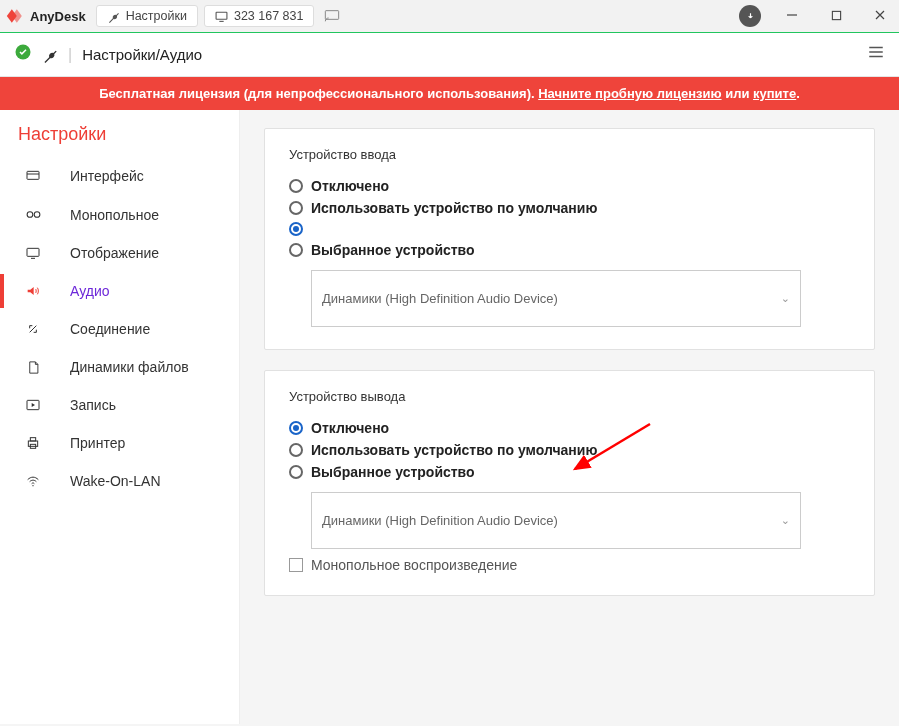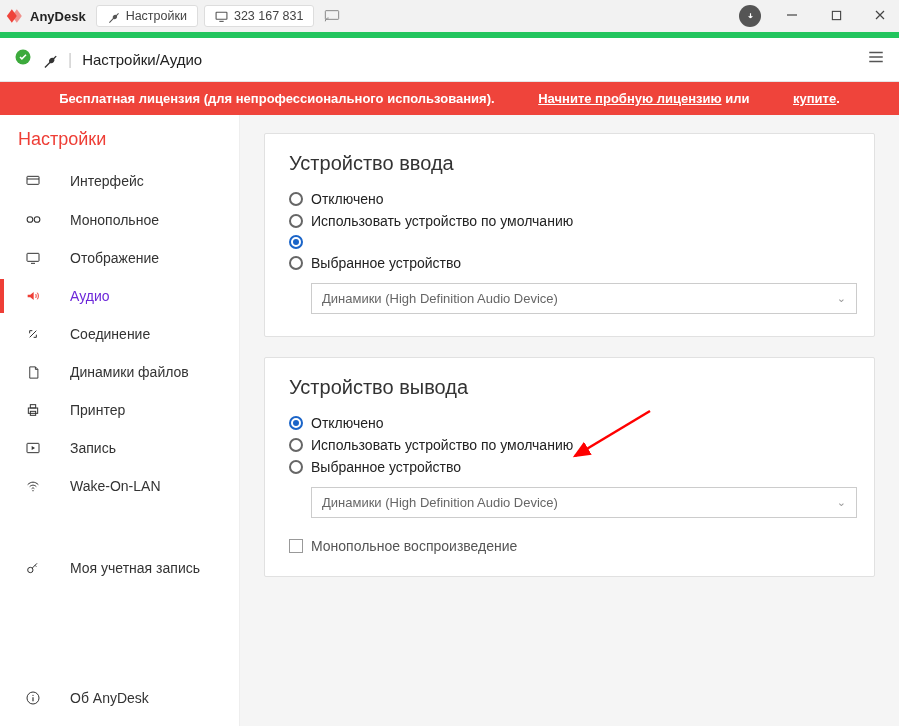--- a/index.html
+++ b/index.html
@@ -1,62 +1,62 @@
 <!DOCTYPE html>
 <html><head>
   <meta charset="utf-8">
   <style>
     * { box-sizing: border-box; margin: 0; padding: 0; font-family: "Segoe UI", Arial, sans-serif; }
     body { width: 899px; height: 726px; background: #f5f5f5; overflow: hidden; }
 
     
-    .title-bar { display: flex; align-items: center; height: 24px; background: #f2f2f2; border-bottom: 6px solid #22c55e; padding: 16px 6px; }
+    .title-bar { display: flex; align-items: center; height: 24px; background: #f2f2f2; border-bottom: 1px solid #22c55e; padding: 16px 6px; }
     .logo { display: flex; align-items: center; gap: 4px; margin-right: 10px; }
     .logo-icon { width: 20px; height: 20px; }
     .logo-text { font-weight: 600; font-size: 13px; color: #222; }
     .tab { display: flex; align-items: center; gap: 6px; background: #fff; border: 1px solid #ddd; border-radius: 3px; padding: 3px 10px; font-size: 12.5px; margin-right: 6px; color: #444; }
     .cast-icon { margin-left: 4px; margin-right: auto; color: #888; }
     .win-btn-group { display: flex; align-items: center; gap: 18px; margin-left: 12px; }
     .win-btn { width: 26px; text-align: center; color: #555; cursor: pointer; }
     .circle-btn { width: 22px; height: 22px; border-radius: 50%; background: #555; color: #fff; display: flex; align-items: center; justify-content: center; font-size: 12px; margin-right: 6px; }
 
     
     .crumb-bar { display: flex; align-items: center; height: 44px; background: #fff; border-bottom: 1px solid #e5e5e5; padding: 0 14px; gap: 10px; }
     .status-dot { color: #3caa3c; font-size: 18px; }
     .wrench-small { color: #333; }
     .crumb-sep { color: #ccc; }
     .crumb-text { font-size: 15px; color: #222; }
     .hamburger { margin-left: auto; color: #555; font-size: 18px; cursor: pointer; }
 
     
     .banner { background: #ef443b; color: #fff; padding: 9px 0; text-align: center; font-size: 13px; }
-    .banner u { text-decoration: underline; margin-left: 40px; }
+    .banner u { text-decoration: underline; }
 
     
     .main { display: flex; height: calc(726px - 36px - 44px - 32px); }
     .sidebar { width: 240px; background: #fff; padding: 14px 8px 14px 18px; display: flex; flex-direction: column; gap: 4px; border-right: 1px solid #eee; }
     .sidebar-title { color: #ee3e36; font-size: 18px; font-weight: 500; margin-bottom: 10px; }
     .nav-item { display: flex; align-items: center; gap: 28px; padding: 9px 6px; font-size: 14px; color: #333; cursor: pointer; position: relative; }
     .nav-item.active { color: #6d28d9; }
     .nav-item.active::before { content: ""; position: absolute; left: -18px; top: 0; bottom: 0; width: 4px; background: #ee3e36; }
     .nav-icon { width: 18px; display: flex; justify-content: center; color: inherit; }
     .sidebar-bottom { margin-top: auto; }
     .spacer-mid { height: 40px; }
 
     
     .content { flex: 1; padding: 18px 24px 20px 24px; overflow-y: auto; }
     .card { background: #fff; border: 1px solid #e1e1e1; border-radius: 2px; padding: 18px 24px 22px 24px; margin-bottom: 20px; position: relative; }
-    .card h2 { font-size: 20px; font-weight: 400; color: #333; margin-bottom: 16px; }
-    .radio-row { display: flex; align-items: center; gap: 8px; font-size: 14px; color: #222; margin-bottom: 6px; cursor: pointer; }
+    .card h2 { font-size: 13px; font-weight: 400; color: #333; margin-bottom: 16px; }
+    .radio-row { display: flex; align-items: center; gap: 8px; font-size: 14px; color: #222; margin-bottom: 6px; cursor: pointer; font-weight: bold; }
     .radio-circle { width: 14px; height: 14px; border: 2px solid #666; border-radius: 50%; display: flex; align-items: center; justify-content: center; }
     .radio-circle.checked { border-color: #1a64c8; }
     .radio-inner { width: 6px; height: 6px; background: #1a64c8; border-radius: 50%; }
-    .select-box { margin-top: 12px; margin-left: 22px; width: 546px; border: 1px solid #ccc; padding: 7px 10px; font-size: 13px; color: #666; display: flex; align-items: center; justify-content: space-between; cursor: pointer; }
+    .select-box { margin-top: 12px; margin-left: 22px; width: 490px; border: 1px solid #ccc; padding: 20px 10px; font-size: 13px; color: #666; display: flex; align-items: center; justify-content: space-between; cursor: pointer; }
     .chevron { color: #999; font-size: 11px; }
-    .checkbox-row { display: flex; align-items: center; gap: 8px; font-size: 14px; color: #555; margin-top: 20px; cursor: pointer; }
+    .checkbox-row { display: flex; align-items: center; gap: 8px; font-size: 14px; color: #555; margin-top: 8px; cursor: pointer; }
     .checkbox-box { width: 14px; height: 14px; border: 1px solid #999; }
 
     
     .arrow-annot { position: absolute; pointer-events: none; }
   </style>
 </head>
 <body>
 
 <div class="title-bar">
   <div class="logo">
@@ -184,70 +184,49 @@
           <svg width="15" height="15" viewBox="0 0 24 24">
             <path d="M6 3h9l4 4v14H6V3z" fill="none" stroke="#333" stroke-width="1.5"></path>
             <path d="M15 3v4h4" fill="none" stroke="#333" stroke-width="1.5"></path>
           </svg>
         </span>
       <span>Динамики файлов</span>
     </div>
     <div class="nav-item">
       <span class="nav-icon">
           <svg width="16" height="16" viewBox="0 0 24 24">
+            <rect x="3" y="5" width="18" height="14" rx="1" fill="none" stroke="#333" stroke-width="1.5"></rect>
+            <path d="M10 9l5 3-5 3V9z" fill="#333"></path>
+          </svg>
+        </span>
+      <span>Запись</span>
+    </div>
+    <div class="nav-item">
+      <span class="nav-icon">
+          <svg width="16" height="16" viewBox="0 0 24 24">
             <rect x="5" y="9" width="14" height="8" fill="none" stroke="#333" stroke-width="1.5"></rect>
             <rect x="8" y="4" width="8" height="5" fill="none" stroke="#333" stroke-width="1.5"></rect>
             <rect x="8" y="14" width="8" height="6" fill="none" stroke="#333" stroke-width="1.5"></rect>
           </svg>
         </span>
       <span>Принтер</span>
     </div>
     <div class="nav-item">
       <span class="nav-icon">
           <svg width="16" height="16" viewBox="0 0 24 24">
-            <rect x="3" y="5" width="18" height="14" rx="1" fill="none" stroke="#333" stroke-width="1.5"></rect>
-            <path d="M10 9l5 3-5 3V9z" fill="#333"></path>
-          </svg>
-        </span>
-      <span>Запись</span>
-    </div>
-    <div class="nav-item">
-      <span class="nav-icon">
-          <svg width="16" height="16" viewBox="0 0 24 24">
             <path d="M4 10c5-5 11-5 16 0M7 13c3-3 7-3 10 0M10 16c1.5-1.5 2.5-1.5 4 0" stroke="#333" stroke-width="1.5" fill="none"></path>
             <circle cx="12" cy="19" r="1" fill="#333"></circle>
           </svg>
         </span>
       <span>Wake-On-LAN</span>
     </div>
 
     <div class="spacer-mid"></div>
 
-    <div class="nav-item">
-      <span class="nav-icon">
-          <svg width="16" height="16" viewBox="0 0 24 24">
-            <circle cx="8" cy="15" r="4" fill="none" stroke="#333" stroke-width="1.5"></circle>
-            <path d="M11 12l7-7m-3 3l2 2" stroke="#333" stroke-width="1.5" fill="none"></path>
-          </svg>
-        </span>
-      <span>Моя учетная запись</span>
-    </div>
-
-    <div class="sidebar-bottom">
-      <div class="nav-item">
-        <span class="nav-icon">
-            <svg width="16" height="16" viewBox="0 0 24 24">
-              <circle cx="12" cy="12" r="9" fill="none" stroke="#333" stroke-width="1.5"></circle>
-              <line x1="12" y1="11" x2="12" y2="17" stroke="#333" stroke-width="1.8"></line>
-              <circle cx="12" cy="8" r="1" fill="#333"></circle>
-            </svg>
-          </span>
-        <span>Об AnyDesk</span>
-      </div>
-    </div>
+
   </div>
 
   <div class="content">
 
     <div class="card">
       <h2>Устройство ввода</h2>
 
       <div class="radio-row">
         <span class="radio-circle"></span>
         <span>Отключено</span>

